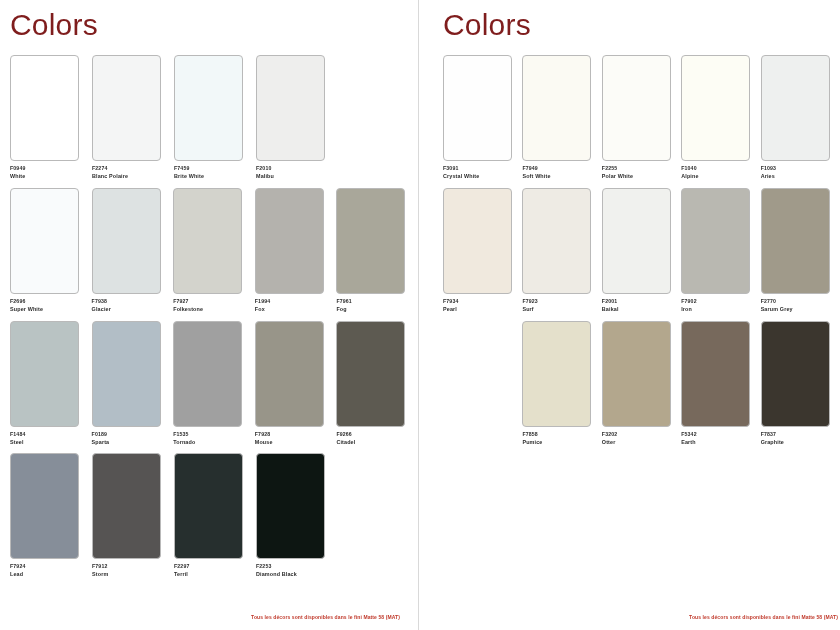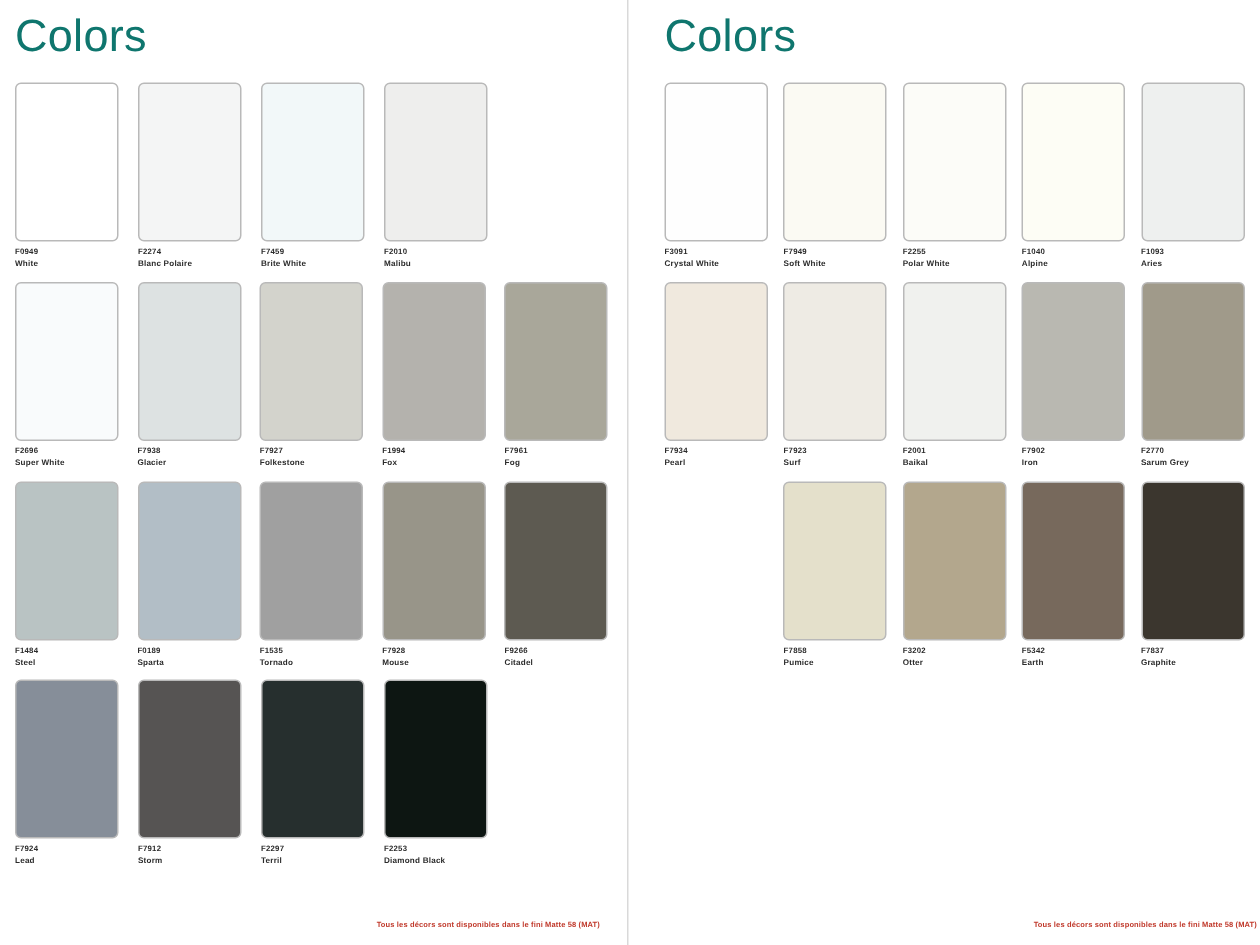--- a/index.html
+++ b/index.html
@@ -37,21 +37,21 @@
     flex: 0 0 1px;
   }
   .page-right {
     width: 421px;
     padding: 0 0 0 24px;
   }
   .page-title {
     font-size: 30px;
     font-weight: 300;
     letter-spacing: 0.2px;
-    color: #0f766e;
+    color: #7f1d1d;
     margin: 8px 0 0 0;
     line-height: 1.1;
     font-family: "Liberation Sans", sans-serif;
   }
   .rows {
     margin-top: 14px;
   }
   .row {
     display: flex;
     gap: 0px;

